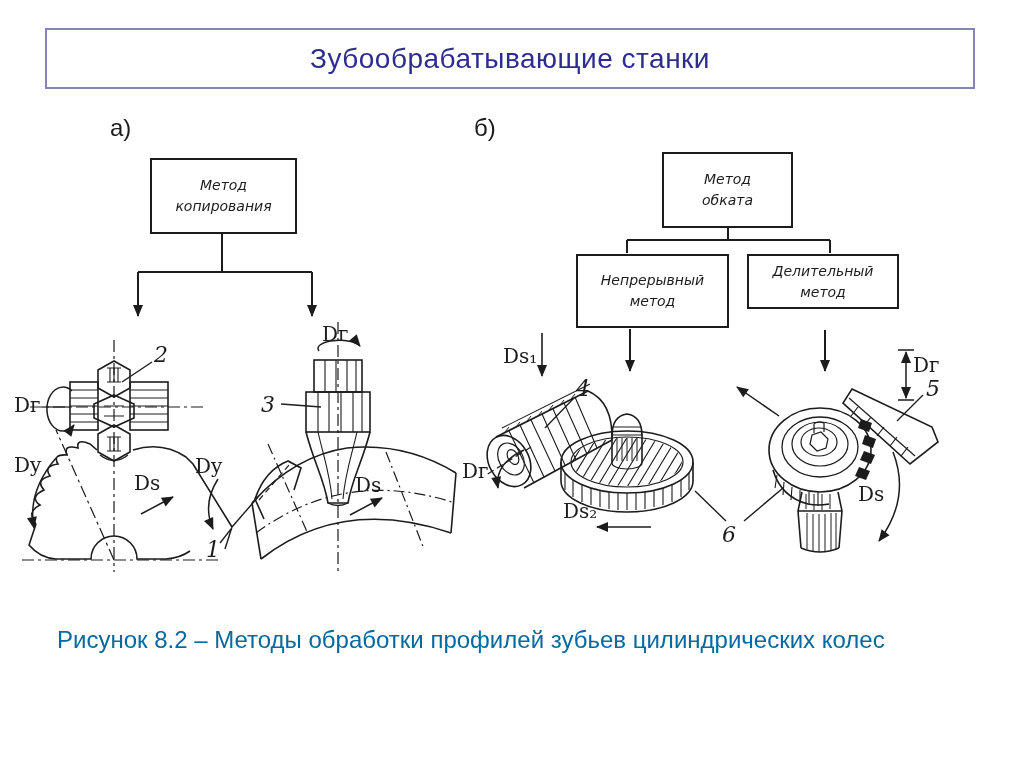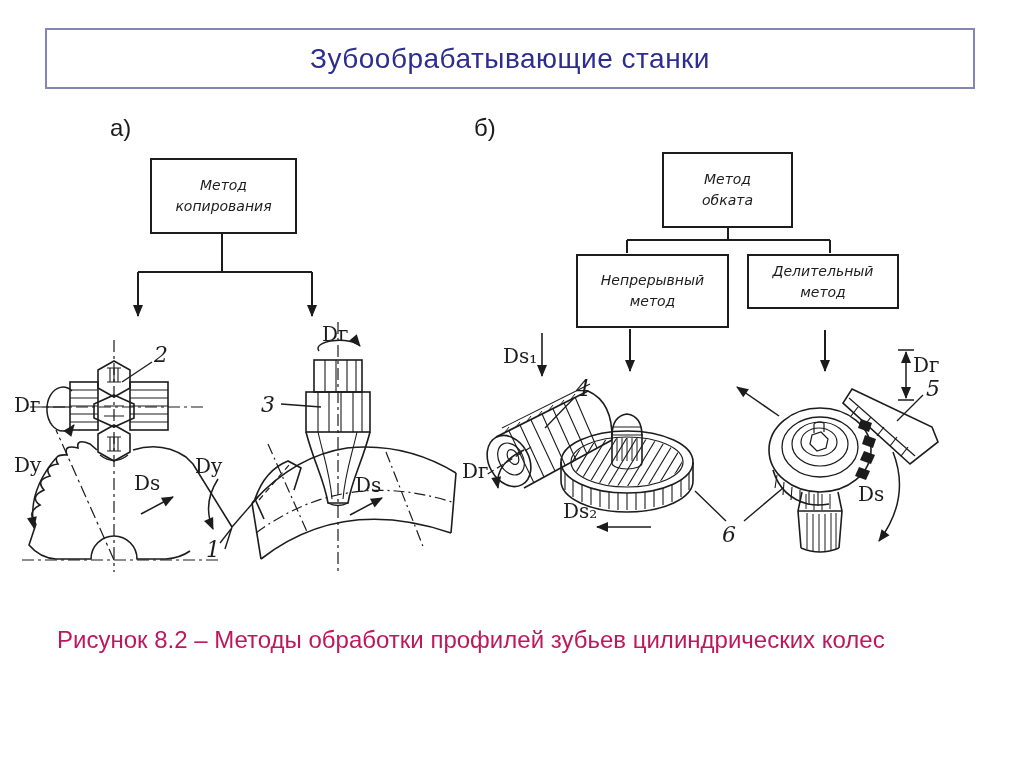--- a/index.html
+++ b/index.html
@@ -19,21 +19,21 @@
   .fc-box {
     position:absolute; border:2px solid #1c1c1c; box-sizing:border-box;
     display:flex; align-items:center; justify-content:center; text-align:center;
     white-space:pre-line; font-style:italic; font-size:14px; line-height:1.5;
     color:#1c1c1c; font-family:"DejaVu Sans", sans-serif;
   }
   #box-copy  { left:150px; top:158px; width:147px; height:76px; }
   #box-roll  { left:662px; top:152px; width:131px; height:76px; }
   #box-cont  { left:552px; top:254px; width:153px; height:74px;margin-left:24px; }
   #box-index { left:747px; top:254px; width:152px; height:55px; }
-  .caption { position:absolute; left:57px; top:626px; font-size:24px; color:#be185d; }
+  .caption { position:absolute; left:57px; top:626px; font-size:24px; color:#0369a1; }
   svg.art { position:absolute; left:0; top:0; }
   .mlabel { font-family:"DejaVu Serif","Liberation Serif",serif; font-size:20px; fill:#1c1c1c; font-style:normal; }
   .pnum   { font-family:"DejaVu Serif","Liberation Serif",serif; font-size:22px; fill:#1c1c1c; font-style:italic; }
 </style>
 </head>
 <body>
 
 <div class="title-box">
   <span class="title-text">Зубообрабатывающие станки</span>
 </div>

